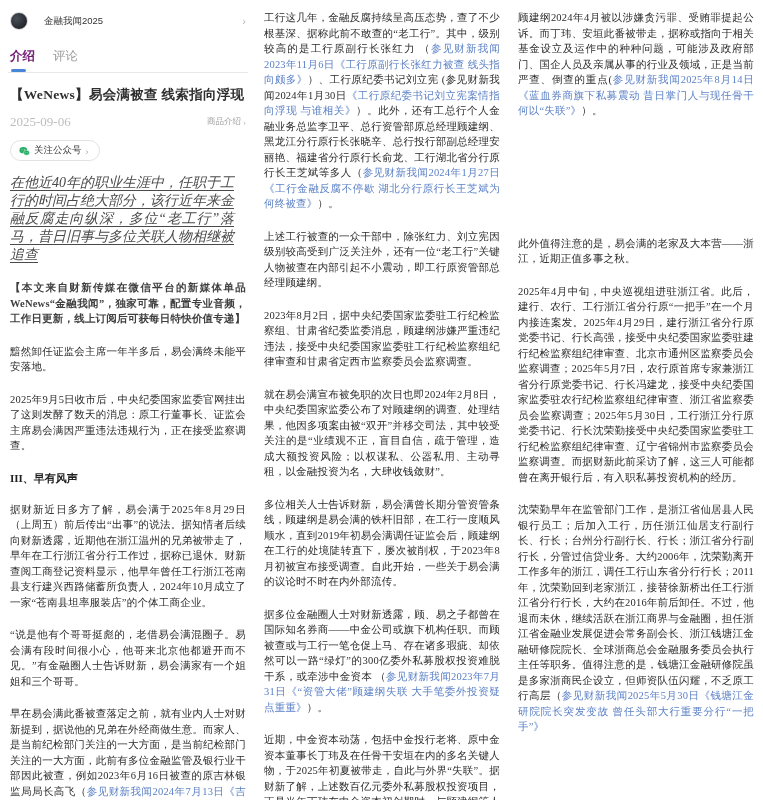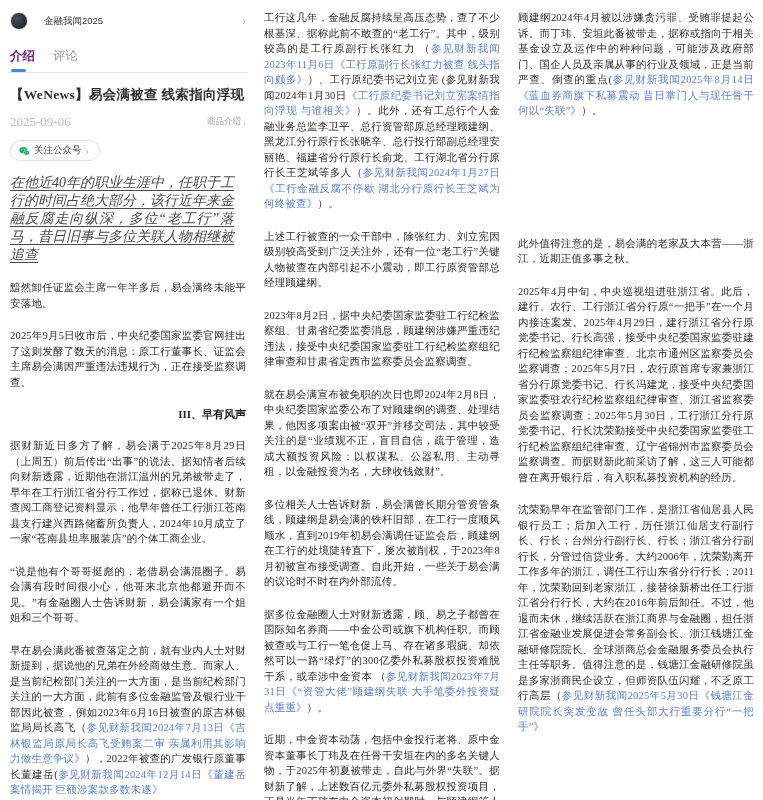--- a/index.html
+++ b/index.html
@@ -35,21 +35,21 @@
     font-family:"Liberation Sans","DejaVu Sans",sans-serif;}
   .follow .chev2{color:#a8a8a8;font-size:9px;}
   .summary{font-style:italic;color:#4a4a4a;font-size:14px;line-height:18px;margin:0 14px 16px 2px;
     text-decoration:underline;text-underline-offset:3px;text-align:justify;font-weight:500;}
 
   
   .blocks{padding:0 2px;}
   .para{font-size:10.5px;line-height:15.5px;color:#2b2b2b;margin:0 0 17px 0;text-align:justify;letter-spacing:.2px;}
   .para.notice{font-weight:bold;color:#3f3f3f;}
   .lnk{color:#5b80c6;cursor:pointer;}
-  .section-heading{font-size:11px;font-weight:bold;color:#1f1f1f;text-align:right;margin:4px 0 16px 0;}
+  .section-heading{font-size:11px;font-weight:bold;color:#1f1f1f;text-align:left;margin:4px 0 16px 0;}
   .spacer{width:100%;}
   .col-top{padding-top:4px;}
 </style>
 </head>
 <body>
 
 <div class="page">
 
   <div class="col">
     <div class="account-header">
@@ -80,20 +80,21 @@
         <circle cx="6.7" cy="8" r="1" fill="#ffffff"></circle>
         <circle cx="11.5" cy="8" r="1" fill="#ffffff"></circle>
         <circle cx="14.8" cy="14" r="0.9" fill="#dff5e9"></circle>
         <circle cx="18.4" cy="14" r="0.9" fill="#dff5e9"></circle>
       </svg>
       <span>关注公众号</span>
       <span class="chev2">›</span>
     </div>
     <p class="summary">在他近40年的职业生涯中，任职于工行的时间占绝大部分，该行近年来金融反腐走向纵深，多位“老工行”落马，昔日旧事与多位关联人物相继被追查</p>
     <div class="blocks">
+        <p class="para notice"><span>【本文来自财新传媒在微信平台的新媒体单品 WeNews“金融我闻”，独家可靠，配置专业音频，工作日更新，线上订阅后可获每日特快价值专递】</span></p>
         <p class="para"><span>黯然卸任证监会主席一年半多后，易会满终未能平安落地。</span></p>
         <p class="para"><span>2025年9月5日收市后，中央纪委国家监委官网挂出了这则发酵了数天的消息：原工行董事长、证监会主席易会满因严重违法违规行为，正在接受监察调查。</span></p>
         <div class="section-heading">III、早有风声</div>
         <p class="para"><span>据财新近日多方了解，易会满于2025年8月29日（上周五）前后传出“出事”的说法。据知情者后续向财新透露，近期他在浙江温州的兄弟被带走了，早年在工行浙江省分行工作过，据称已退休。财新查阅工商登记资料显示，他早年曾任工行浙江苍南县支行建兴西路储蓄所负责人，2024年10月成立了一家“苍南县坦率服装店”的个体工商企业。</span></p>
         <p class="para"><span>“说是他有个哥哥挺彪的，老借易会满混圈子。易会满有段时间很小心，他哥来北京他都避开而不见。”有金融圈人士告诉财新，易会满家有一个姐姐和三个哥哥。</span></p>
         <p class="para"><span>早在易会满此番被查落定之前，就有业内人士对财新提到，据说他的兄弟在外经商做生意。而家人、是当前纪检部门关注的一大方面，是当前纪检部门关注的一大方面，此前有多位金融监管及银行业干部因此被查，例如2023年6月16日被查的原吉林银监局局长高飞（</span><span class="lnk">参见财新我闻2024年7月13日《吉林银监局原局长高飞受贿案二审 亲属利用其影响力做生意争议》</span><span>），2022年被查的广发银行原董事长董建岳(</span><span class="lnk">参见财新我闻2024年12月14日《董建岳案情揭开 巨额涉案款多数未遂》</span></p>
       </div>
   </div>
 
   <div class="col col-top">

